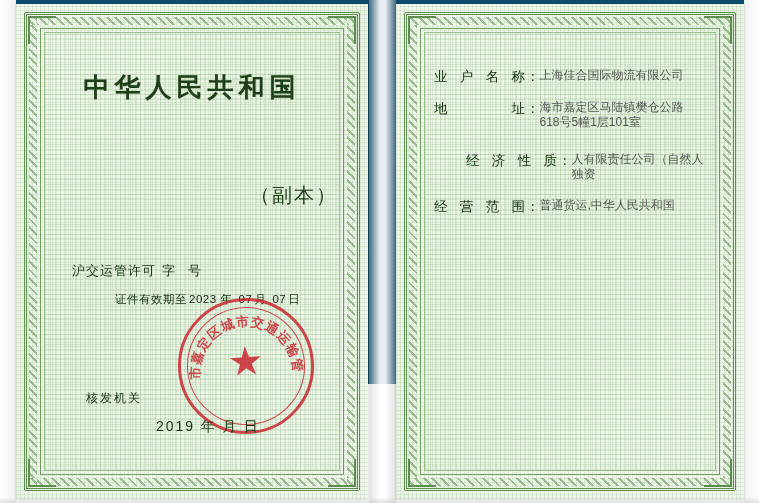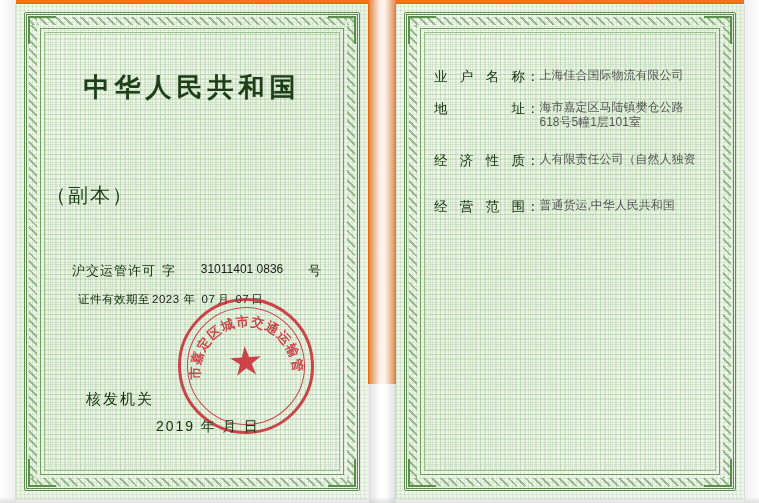--- a/index.html
+++ b/index.html
@@ -10,21 +10,21 @@
   body {
     width: 759px;
     height: 503px;
     font-family: "Liberation Serif", "DejaVu Serif", serif;
     overflow: hidden;
   }
   .page {
     position: relative;
     width: 759px;
     height: 384px;
-    background: #f97316;
+    background: #0c4a6e;
   }
 
   
   .spread {
     position: absolute;
     left: 0; top: 0;
     width: 759px; height: 503px;
   }
 
   .leaf {
@@ -115,21 +115,21 @@
     font-size: 31px;
     letter-spacing: 2px;
     color: #112f0c;
     font-weight: bold;
     text-shadow: 0 0 1px rgba(0,0,0,0.35);
   }
   .cert-copy {
     position: absolute;
     top: 148px;
     left: 0; right: 0;
-    text-align: left;
+    text-align: right;
     font-size: 20px;
     letter-spacing: 2px;
     color: #1d3f17;
   }
 
   .permit-row {
     position: absolute;
     top: 228px;
     left: 26px; right: 16px;
     display: flex;
@@ -155,30 +155,30 @@
   .valid-row {
     position: absolute;
     top: 258px;
     left: 32px; right: 40px;
     font-size: 11.5px;
     color: #15320f;
     letter-spacing: 0.5px;
     display: flex;
     align-items: baseline;
   }
-  .valid-row .v-label { white-space: nowrap; }
+  .valid-row .v-label { white-space: nowrap; padding-left: 37px; }
   .valid-row .v-year { margin: 0 2px; font-family: "Liberation Sans", sans-serif; color:#1a1a1a; }
   .valid-row .v-unit { margin: 0 6px 0 2px; }
   .valid-row .v-mon, .valid-row .v-day { font-family: "Liberation Sans", sans-serif; color:#1a1a1a; }
 
   .issuer-label {
     position: absolute;
     top: 356px;
     left: 40px;
-    font-size: 15px;
+    font-size: 12px;
     letter-spacing: 2px;
     color: #15320f;
   }
 
   .date-row {
     position: absolute;
     top: 384px;
     left: 110px;
     font-size: 14px;
     color: #15320f;
@@ -259,21 +259,21 @@
     font-size: 12px;
     color: #3c3c3c;
     line-height: 15px;
     letter-spacing: 0px;
     opacity: 0.85;
   }
   .field .f-value .line2 { display: block; }
 
   .field-name { top: 34px; }
   .field-addr { top: 66px; }
-  .field-nature { top: 118px; }
+  .field-nature { top: 118px; padding-left: 32px; }
   .field-scope { top: 164px; }
 
   
   .gutter {
     position: absolute;
     left: 369px; top: 0;
     width: 27px; height: 503px;
     background: linear-gradient(90deg, rgba(170,170,170,0.35) 0%, rgba(255,255,255,0.9) 40%, rgba(255,255,255,0.9) 60%, rgba(170,170,170,0.35) 100%);
   }
   .page-edge-left {
@@ -315,21 +315,20 @@
       <div class="left-content">
 
         <div class="nation-title">中华人民共和国</div>
 
 
         <div class="cert-copy">（副本）</div>
 
         <div class="permit-row">
           <span class="permit-label">沪交运管许可</span>
           <span class="permit-zi">字</span>
-          <span class="permit-number">31011401 0836</span>
           <span class="permit-hao">号</span>
         </div>
 
         <div class="valid-row">
           <span class="v-label">证件有效期至</span>
           <span class="v-year">2023</span>
           <span class="v-unit">年</span>
           <span class="v-mon">07</span>
           <span class="v-unit">月</span>
           <span class="v-day">07</span>

